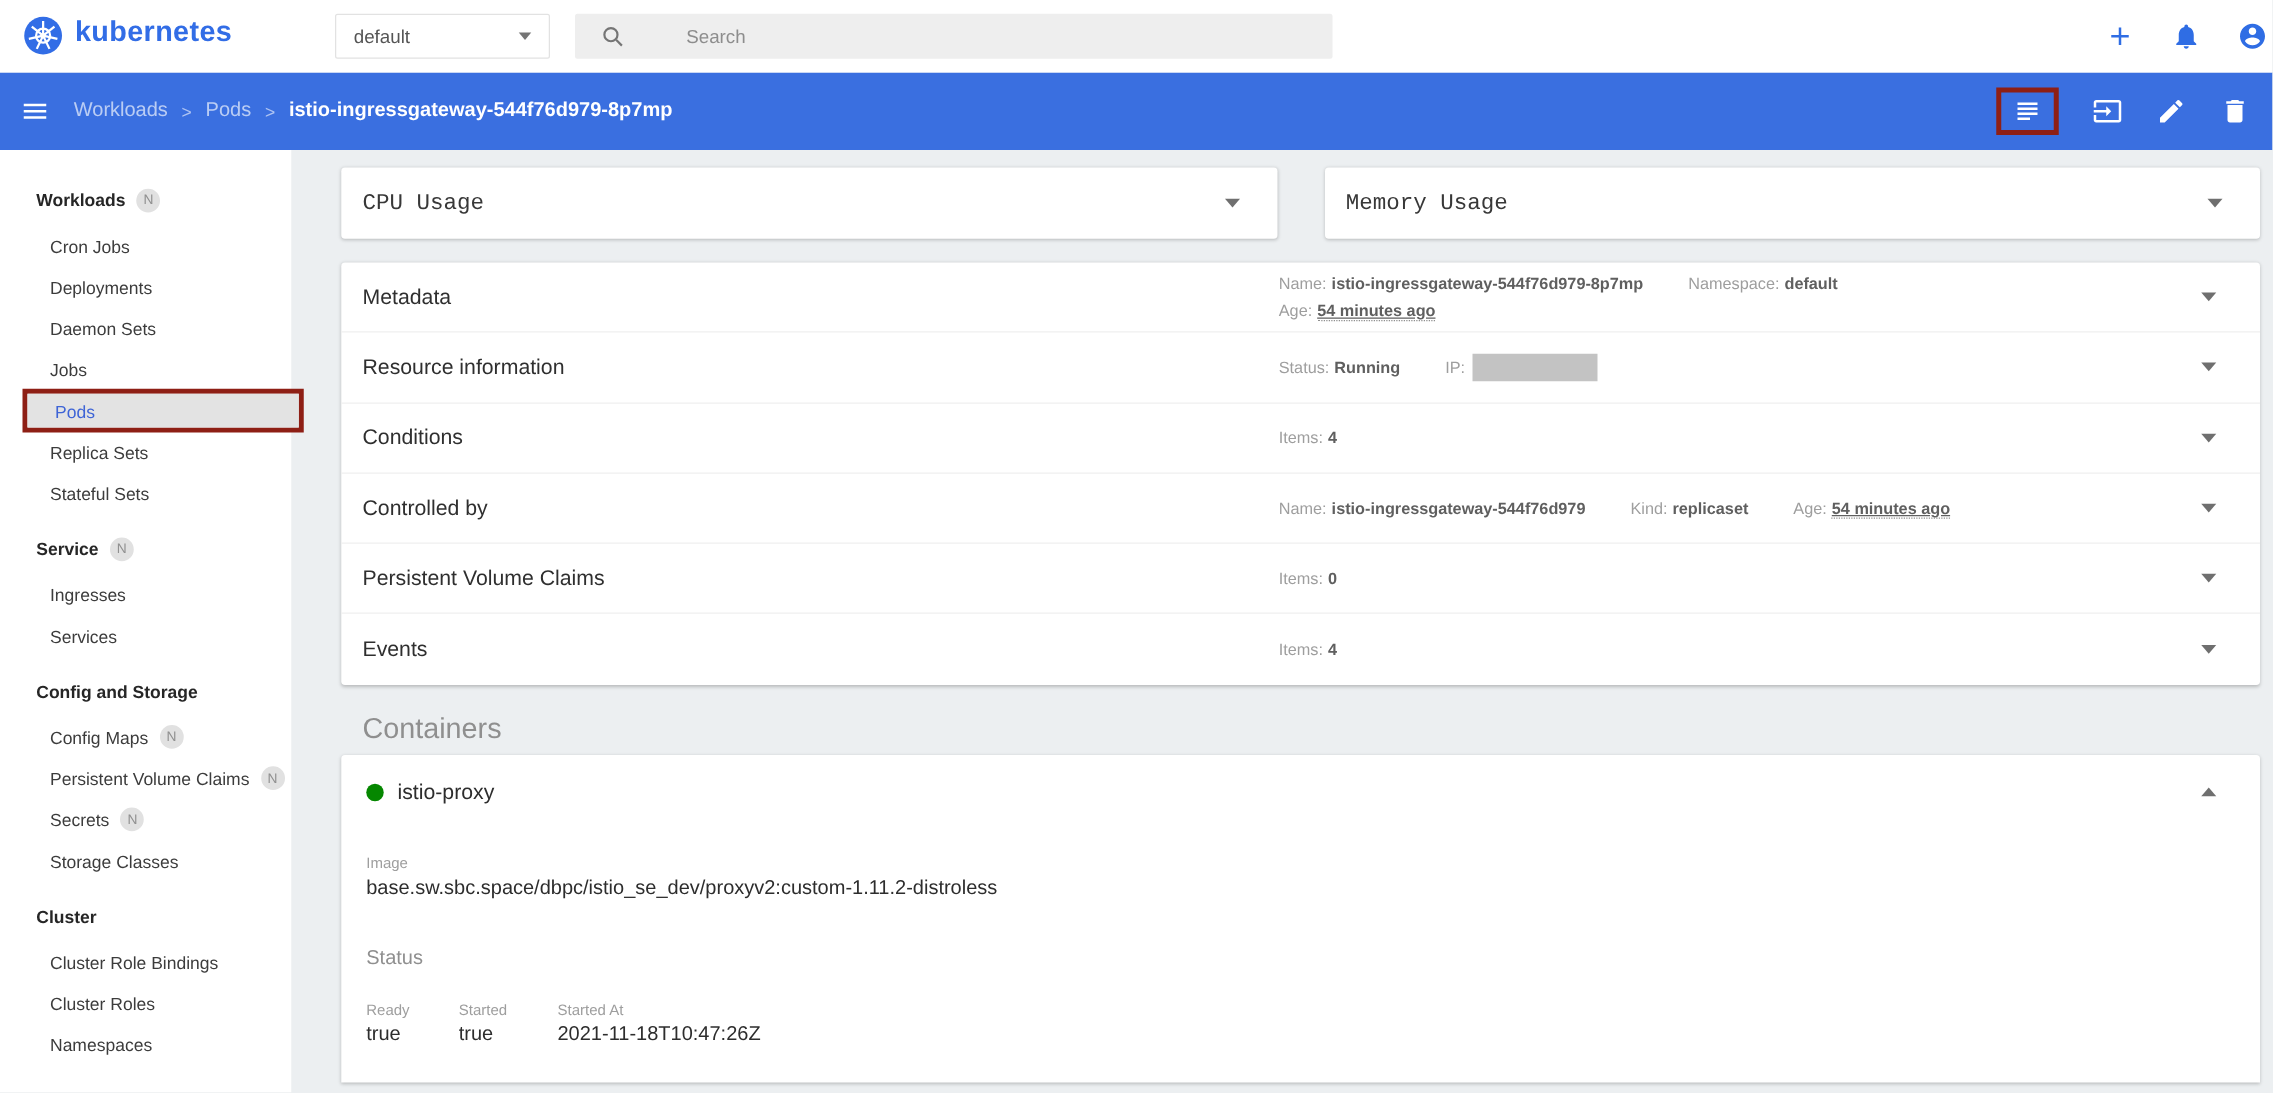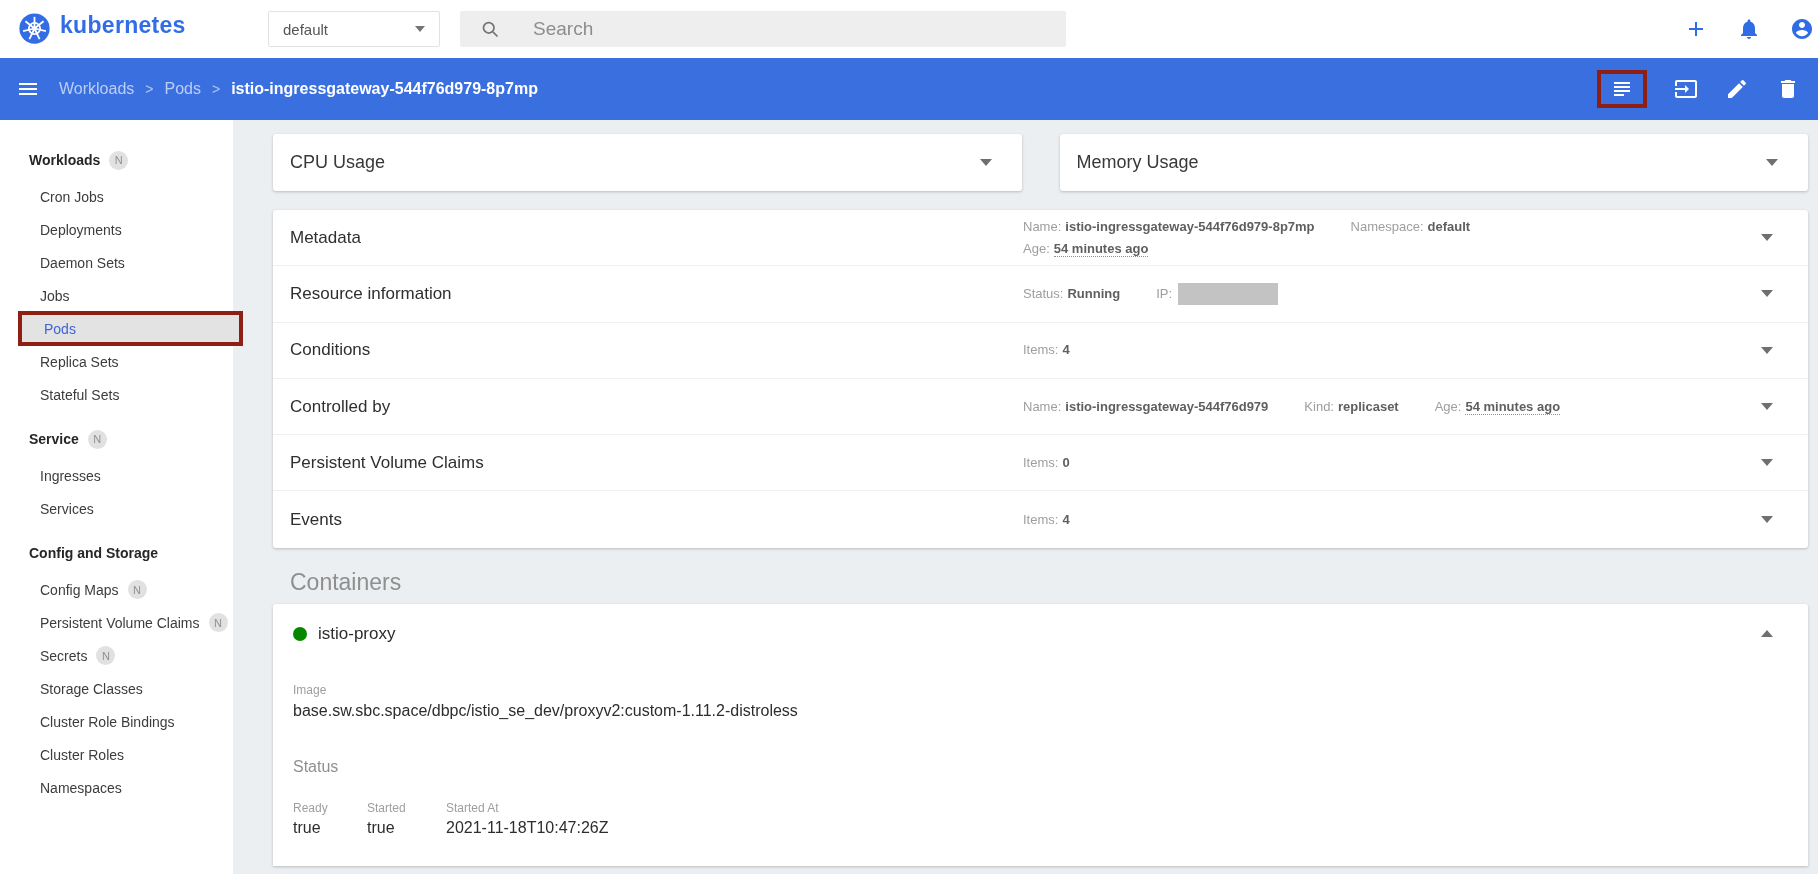--- a/index.html
+++ b/index.html
@@ -10,22 +10,22 @@
   .topbar { position:relative; height:58px; background:#ffffff; }
   .logo { position:absolute; left:18px; top:12px; display:flex; gap:9px; cursor:pointer; }
   .logo-text { font-size:23px; font-weight:bold; color:#326de6; letter-spacing:.3px; }
   .ns-select { position:absolute; left:268px; top:11px; width:172px; height:36px;
     border:1px solid #e2e2e2; border-radius:2px; display:flex; align-items:center;
     padding:0 14px; font-size:15px; color:#555; background:#fff; cursor:pointer; }
   .caret { width:0; height:0; border-left:5px solid transparent; border-right:5px solid transparent;
     border-top:6px solid #757575; margin-left:auto; }
   .searchbar { position:absolute; left:460px; top:11px; width:606px; height:36px;
     background:#eeeeee; border-radius:2px; display:flex; align-items:center; padding:0 12px 0 20px; }
-  .search-input { border:none; outline:none; background:transparent; font-size:19px; color:#c2410c;
-    margin-left:32px; width:440px; font-family:"Liberation Sans",sans-serif; }
+  .search-input { border:none; outline:none; background:transparent; font-size:15px; color:#c2410c;
+    margin-left:48px; width:440px; font-family:"Liberation Sans",sans-serif; }
   .search-input::placeholder { color:#8d8d8d; }
   .topbar-icons { position:absolute; right:4px; top:17px; display:flex; align-items:center; gap:29px; }
   .topbar-icons svg { display:block; cursor:pointer; }
 
   
   .toolbar { height:62px; background:#3a6fe0; display:flex; align-items:center; padding:0 18px 0 16px; }
   .hamburger { margin-right:19px; cursor:pointer; display:flex; }
   .crumbs { display:flex; align-items:center; gap:11px; font-size:16px; }
   .crumb { color:rgba(255,255,255,.65); cursor:pointer; }
   .crumb.current { color:#ffffff; font-weight:bold; cursor:default; }
@@ -44,39 +44,39 @@
     font-size:14px; color:#3c3c3c; cursor:pointer; }
   .badge { width:19px; height:19px; border-radius:50%; background:#e1e1e1; color:#909090;
     font-size:11px; font-weight:normal; display:inline-flex; align-items:center; justify-content:center;
     margin-left:9px; flex:none; }
   .pods-wrap { position:relative; left:18px; width:225px; border:4px solid #8e1f15; margin:-1px 0; z-index:1; }
   .pods-wrap .nav-item { height:27px; padding-left:22px; background:#e3e3e3; color:#3e64d6; }
 
   .content { flex:1; padding:14px 10px 0 40px; }
 
   
-  .metrics { display:flex; gap:38px; }
+  .metrics { display:flex; gap:38px;font-family:Liberation Mono, monospace; }
   .metric-card { flex:1; height:57px; background:#fff; border-radius:3px;
     box-shadow:0 1px 3px rgba(0,0,0,.22); display:flex; align-items:center; padding:0 30px 0 17px; }
   .metric-title { font-size:18px; color:#383838; }
   .mcaret { margin-left:auto; }
   .chev { width:0; height:0; border-left:6px solid transparent; border-right:6px solid transparent;
     border-top:7px solid #6f6f6f; flex:none; cursor:pointer; }
   .chev.up { border-top:none; border-bottom:7px solid #6f6f6f; }
 
   
   .detail-card { margin-top:19px; background:#fff; border-radius:3px; box-shadow:0 1px 3px rgba(0,0,0,.22); }
   .drow { height:56.3px; display:flex; align-items:center; padding:0 35px 0 17px; border-bottom:1px solid #f0f0f0; }
   .drow:last-child { border-bottom:none; }
   .drow-title { width:733px; flex:none; font-size:17px; color:#2f2f2f; }
   .dsummary { flex:1; font-size:13px; color:#9e9e9e; line-height:22px; }
   .line { display:flex; column-gap:36px; }
   .pair { white-space:nowrap; }
   .sv { color:#5f5f5f; font-weight:bold; margin-left:4px; }
-  .dotted { border-bottom:1.5px dotted #8f8f8f; }
+  .dotted { border-bottom:1.5px dotted #8f8f8f;text-decoration:underline; }
   .redact { display:inline-block; width:100px; height:22px; background:#c3c3c3;
     vertical-align:middle; margin-left:6px; }
   .drow .chev { margin-left:12px; }
 
   
   .containers-label { margin-top:14px; height:42px; display:flex; align-items:center;
     padding-left:17px; font-size:23px; color:#8f8f8f; }
   .container-card { margin-top:0; background:#fff; border-radius:3px 3px 0 0;
     box-shadow:0 1px 3px rgba(0,0,0,.22); height:262px; padding:0 35px 0 20px; }
   .cname-row { padding-top:17px; display:flex; align-items:center; height:43px; }
@@ -232,20 +232,23 @@
       <div class="nav-item">
         <span>Secrets</span>
         <span class="badge">N</span>
       </div>
       <div class="nav-item">
           <span>Storage Classes</span>
         </div>
     </div>
 
     <div class="nav-group">
+      <div class="nav-header">
+        <span>Cluster</span>
+      </div>
       <div class="nav-item">
           <span>Cluster Role Bindings</span>
         </div>
       <div class="nav-item">
           <span>Cluster Roles</span>
         </div>
       <div class="nav-item">
           <span>Namespaces</span>
         </div>
     </div>

